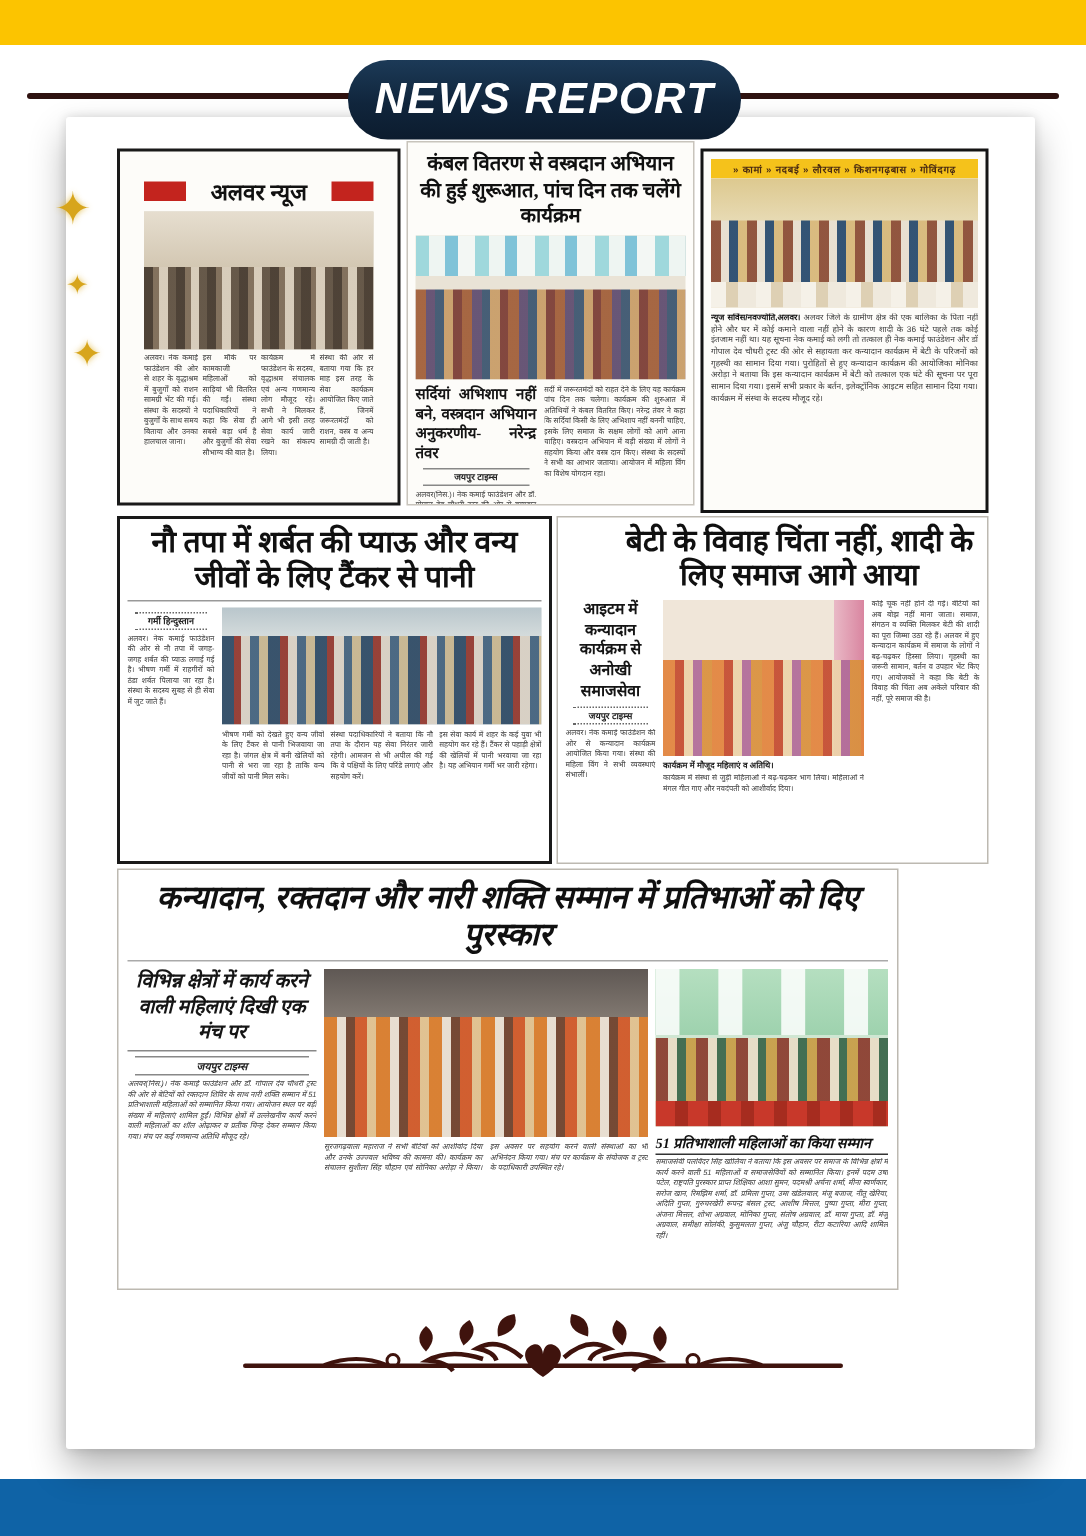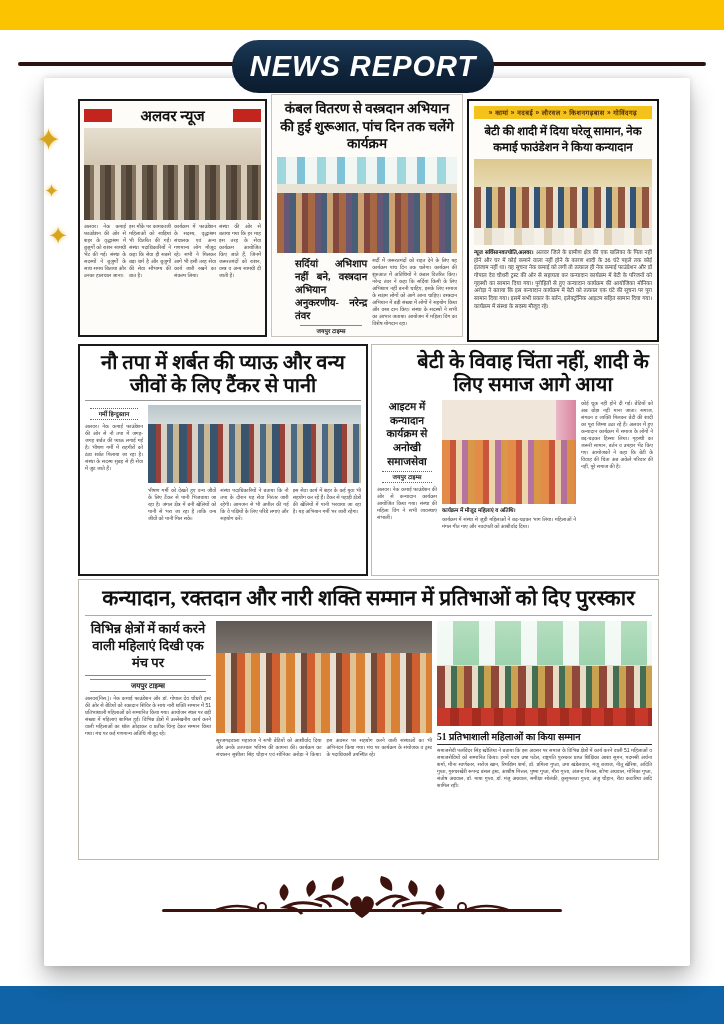--- a/index.html
+++ b/index.html
@@ -60,34 +60,34 @@
   .p6a .ph-top{height:30%;background:linear-gradient(180deg,#5f5854,#837a72);}
   .p6a .ph-people{height:72%;background:repeating-linear-gradient(90deg,#e0812e 0 9px,#f0e6d8 9px 15px,#74452f 15px 21px,#d75c2a 21px 29px,#e8c894 29px 35px);}
   .p6b{background:#cfe6d2;}
   .p6b .ph-top{height:42%;background:
      repeating-linear-gradient(90deg,rgba(255,255,255,.85) 0 16px,transparent 16px 42px),
      linear-gradient(180deg,#b5dfc0,#9ed2ae);}
   .p6b .ph-people{bottom:17%;height:40%;background:repeating-linear-gradient(90deg,#8a3a2c 0 8px,#e9dcc6 8px 14px,#386448 14px 20px,#c89c45 20px 27px);}
   .p6b .ph-chairs{bottom:0;height:17%;background:repeating-linear-gradient(90deg,#c8382a 0 13px,#a62c1f 13px 22px);}
 
   
-  .c1{left:78px;top:99px;width:189px;height:238px;border:2px solid #1a1a1a;padding:4px;}
+  .c1{left:78px;top:99px;width:189px;height:238px;border:2px solid #1a1a1a;padding:16px;}
   .c1 .mast{display:flex;align-items:center;justify-content:space-between;margin-bottom:2px;}
   .c1 .mast .rb{width:28px;height:13px;background:#c3241e;}
   .c1 .mast .mt{font-family:"Liberation Serif","DejaVu Serif",serif;font-weight:bold;font-size:15px;color:#111;}
   .c1 .hl{font-size:13px;line-height:1.25;border-top:1px solid #333;padding-top:2px;}
   .c1 .photo{height:92px;margin:3px 0;}
   .c1 .cols{display:flex;gap:3px;height:96px;}
   .c1 .cols .tt{flex:1;}
 
   
   .c2{left:271px;top:94px;width:192px;height:243px;border:1px solid #c8c4bc;padding:5px;}
   .c2 .hl{font-size:13.5px;line-height:1.3;}
   .c2 .photo{height:96px;margin:4px 0;}
-  .c2 .split{display:flex;gap:5px;height:118px;margin-left:18px;}
+  .c2 .split{display:flex;gap:5px;height:118px;}
   .c2 .lcol{width:46%;}
   .c2 .rcol{width:54%;}
   .c2 .subhead{font-size:10px;line-height:1.3;text-align:justify;}
 
   
   .c3{left:467px;top:99px;width:192px;height:243px;border:2px solid #141414;padding:5px;}
   .c3 .nav{background:#f5c21b;color:#4a2b12;font-size:6.5px;font-weight:bold;text-align:center;
     padding:2px 1px;letter-spacing:.5px;}
   .c3 .hl{font-size:11.5px;line-height:1.35;margin:5px 0 4px;}
   .c3 .photo{height:86px;margin-bottom:4px;}
@@ -108,21 +108,21 @@
   .c5 .hl{font-size:20px;line-height:1.15;margin-left:36px;}
   .c5 .row{display:flex;gap:5px;margin-top:4px;height:170px;}
   .c5 .lcol{width:60px;flex:none;}
   .c5 .subhead{font-size:10.5px;line-height:1.3;}
   .c5 .mcol{width:134px;flex:none;display:flex;flex-direction:column;}
   .c5 .photo{height:104px;}
   .c5 .cap{font-size:5.5px;font-weight:bold;color:#222;margin:2px 0;}
   .c5 .rcol{flex:1;}
 
   
-  .c6{left:78px;top:579px;width:581px;height:281px;border:1px solid #bdb9b1;padding:6px;background:#fff;}
+  .c6{left:78px;top:579px;width:521px;height:281px;border:1px solid #bdb9b1;padding:6px;background:#fff;font-style:italic;}
   .c6 .hl{font-size:21px;line-height:1.2;border-bottom:1px solid #aaa;padding-bottom:4px;}
   .c6 .row{display:flex;gap:5px;margin-top:5px;height:232px;justify-content:center;}
   .c6 .lcol{width:126px;flex:none;}
   .c6 .subhead{font-size:13px;line-height:1.3;border-bottom:1px solid #888;padding-bottom:3px;}
   .c6 .byline{font-size:7px;}
   .c6 .mcol{width:216px;flex:none;display:flex;flex-direction:column;}
   .c6 .photo-a{height:112px;}
   .c6 .mid-tt{margin-top:4px;column-count:2;column-gap:5px;flex:1;}
   .c6 .rcol{flex:1;display:flex;flex-direction:column;}
   .c6 .photo-b{height:105px;}
@@ -175,21 +175,20 @@
       <div class="subhead">सर्दियां अभिशाप नहीं बने, वस्त्रदान अभियान अनुकरणीय- नरेन्द्र तंवर</div>
       <div class="byline">जयपुर टाइम्स</div>
       <div class="tt">अलवर(निस.)। नेक कमाई फाउंडेशन और डॉ. गोपाल देव चौधरी ट्रस्ट की ओर से वस्त्रदान अभियान की शुरूआत की गई। अभियान के तहत जरूरतमंदों को कंबल और गर्म वस्त्र वितरित किए जाएंगे।</div>
     </div>
     <div class="rcol tt">सर्दी में जरूरतमंदों को राहत देने के लिए यह कार्यक्रम पांच दिन तक चलेगा। कार्यक्रम की शुरुआत में अतिथियों ने कंबल वितरित किए। नरेन्द्र तंवर ने कहा कि सर्दियां किसी के लिए अभिशाप नहीं बननी चाहिए, इसके लिए समाज के सक्षम लोगों को आगे आना चाहिए। वस्त्रदान अभियान में बड़ी संख्या में लोगों ने सहयोग किया और वस्त्र दान किए। संस्था के सदस्यों ने सभी का आभार जताया। आयोजन में महिला विंग का विशेष योगदान रहा।</div>
   </div>
 </div>
 
 <div class="clip c3">
   <div class="nav">» कामां  » नदबई  » लौरवल  » किशनगढ़बास  » गोविंदगढ़</div>
-  <div class="hl">बेटी की शादी में दिया घरेलू सामान, नेक कमाई फाउंडेशन ने किया कन्यादान</div>
   <div class="photo p3">
     <div class="ph-top"></div>
     <div class="ph-people"></div>
     <div class="ph-boxes"></div>
   </div>
   <div class="tt" style="font-size:5.5px;"><b>न्यूज सर्विस/नवज्योति,अलवर।</b>
     <span>अलवर जिले के ग्रामीण क्षेत्र की एक बालिका के पिता नहीं होने और घर में कोई कमाने वाला नहीं होने के कारण शादी के 36 घंटे पहले तक कोई इंतजाम नहीं था। यह सूचना नेक कमाई को लगी तो तत्काल ही नेक कमाई फाउंडेशन और डॉ गोपाल देव चौधरी ट्रस्ट की ओर से सहायता कर कन्यादान कार्यक्रम में बेटी के परिजनों को गृहस्थी का सामान दिया गया। पुरोहितों से हुए कन्यादान कार्यक्रम की आयोजिका मोनिका अरोड़ा ने बताया कि इस कन्यादान कार्यक्रम में बेटी को तत्काल एक घंटे की सूचना पर पूरा सामान दिया गया। इसमें सभी प्रकार के बर्तन, इलेक्ट्रॉनिक आइटम सहित सामान दिया गया। कार्यक्रम में संस्था के सदस्य मौजूद रहे।</span>
   </div>
 </div>
 

